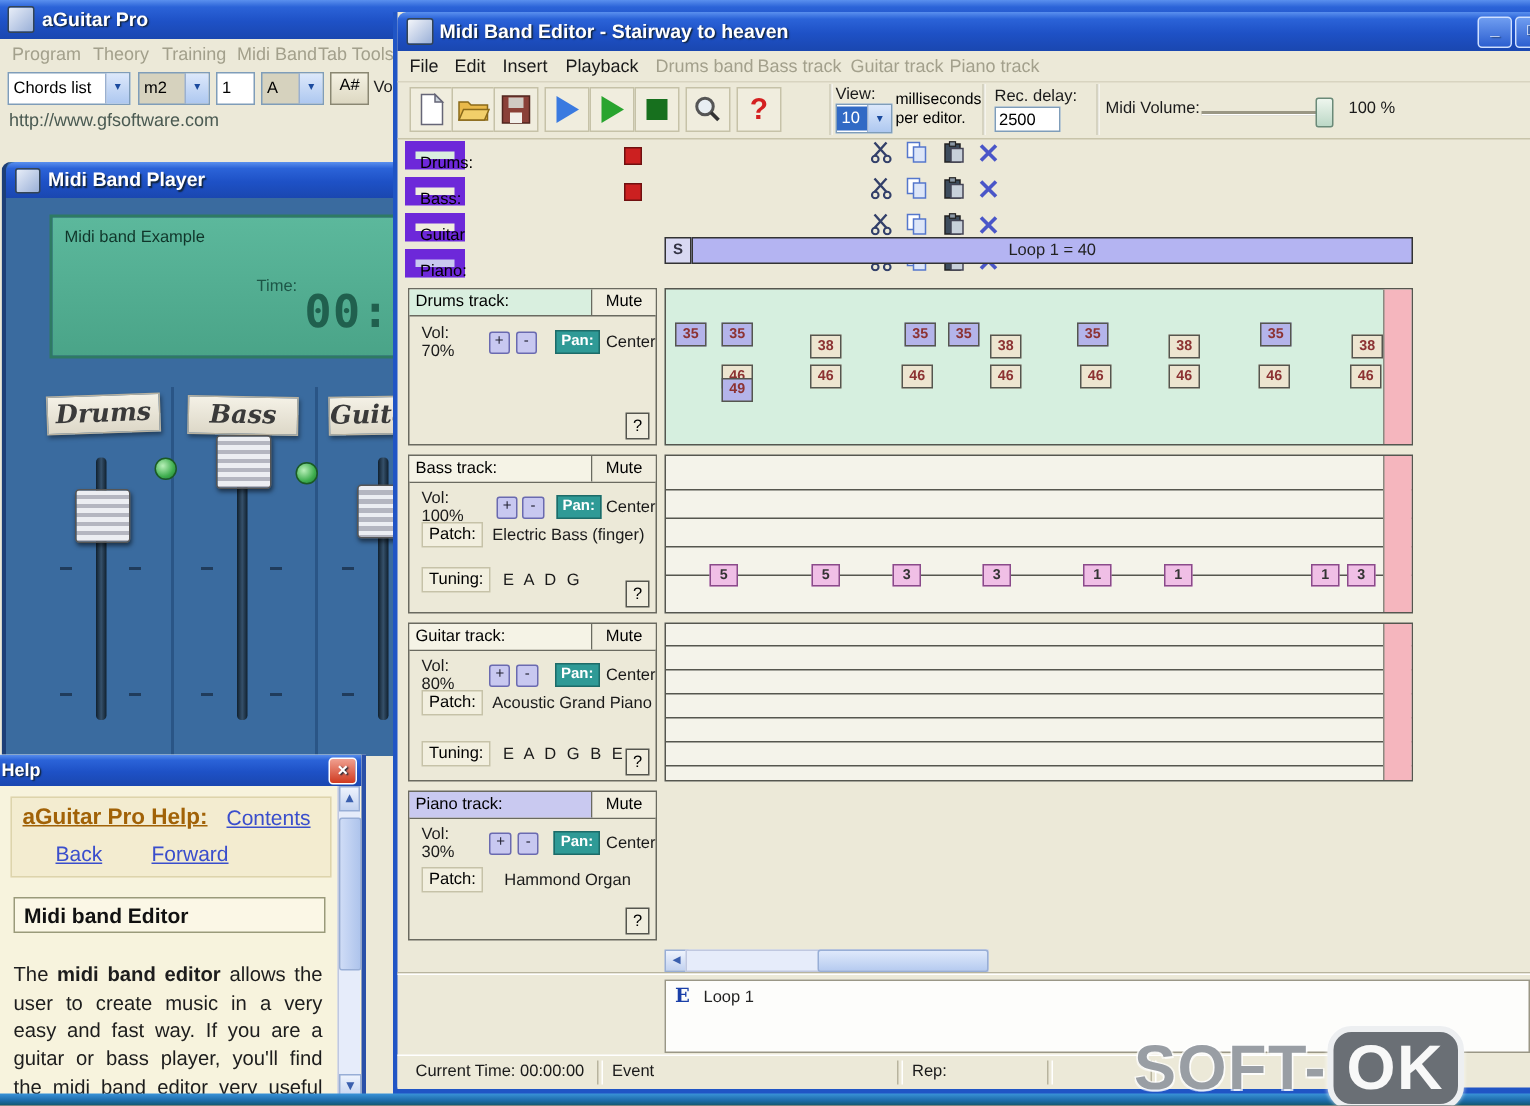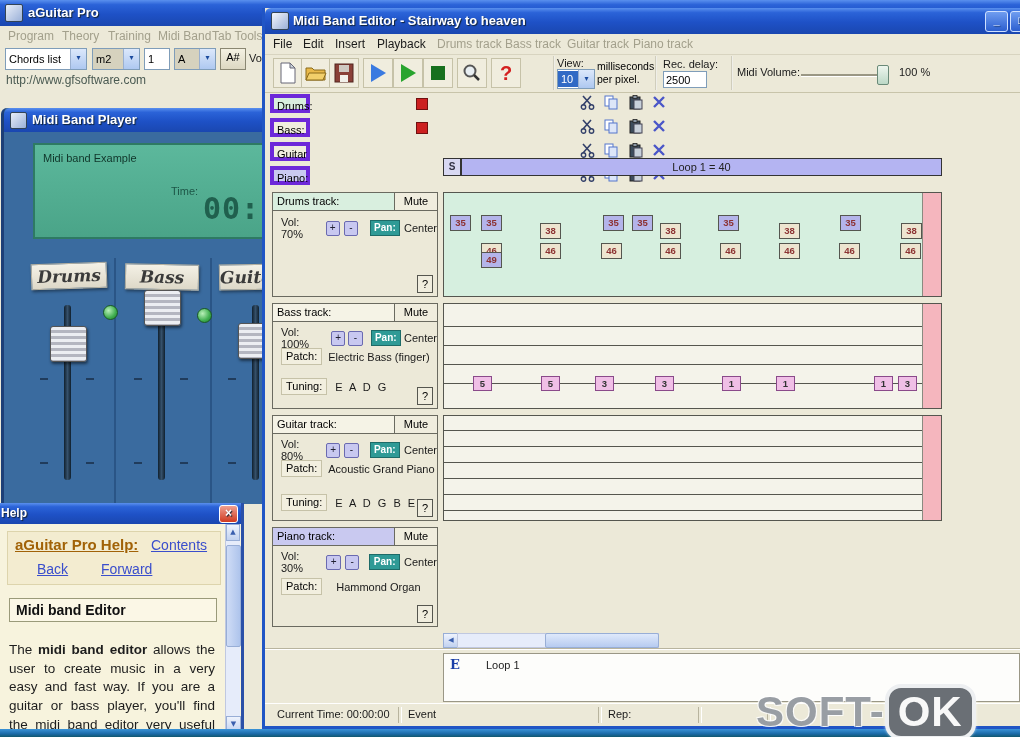--- a/index.html
+++ b/index.html
@@ -40,21 +40,21 @@
   .phead .mute{width:42px;text-align:center;padding-top:2px;background:#f0edde;}
   .pm{width:13px;height:13px;background:#c8c8f0;border:1px solid #6a6ab0;border-radius:2px;font-size:10px;
     line-height:11px;text-align:center;color:#223;}
   .panbtn{width:30px;height:14px;background:#2f9a96;border:1px solid #1d6b68;color:#fff;font-size:10px;
     line-height:13px;text-align:center;font-weight:bold;}
   .flatlbl{background:#f2efdf;border:1px solid #c6c2a8;padding:0 4px;font-size:11px;line-height:15px;}
   .qbtn{position:absolute;right:4px;bottom:3px;width:14px;height:16px;border:1px solid #55564f;
     background:#f0edde;font-size:11px;text-align:center;line-height:16px;}
   .rowtxt{font-size:11px;color:#1a1a1a;}
   
-  .striplabel{width:40px;height:19px;border:4px solid #6d28d9;font-size:11px;padding:2px 0 0 3px;box-sizing:border-box;}
+  .striplabel{width:40px;height:19px;border:7px solid #6d28d9;font-size:11px;padding:2px 0 0 3px;box-sizing:border-box;}
   .iconbtn{width:20px;height:18px;display:flex;align-items:center;justify-content:center;}
   
   .menuitem{position:absolute;top:3px;font-size:12px;color:#1a1a1a;}
   .menuitem.dis{color:#a3a08c;}
   
   .hlink{color:#3a4ecc;text-decoration:underline;font-size:14px;}
   
   .tick{position:absolute;width:8px;height:2px;background:#203c5c;}
   .sbdiv{position:absolute;top:3px;bottom:3px;width:2px;border-left:1px solid #b8b49e;border-right:1px solid #fff;}
   .led{width:13px;height:13px;border-radius:50%;background:radial-gradient(circle at 35% 35%,#b8f0b8,#3fae4f 60%,#1e7a2e);border:1px solid #1a5a24;}
@@ -179,21 +179,21 @@
       <span class="abs" style="left:28px;top:5px;">Midi Band Editor - Stairway to heaven</span>
       <span class="abs winbtn" style="left:720px;top:3px;">_</span>
       <span class="abs winbtn" style="left:745px;top:3px;">□</span>
     </div>
 
     <div class="abs" style="left:0;top:26px;width:755px;height:20px;border-bottom:1px solid #d8d4c0;">
       <span class="menuitem" style="left:8px;">File</span>
       <span class="menuitem" style="left:38px;">Edit</span>
       <span class="menuitem" style="left:70px;">Insert</span>
       <span class="menuitem" style="left:112px;">Playback</span>
-      <span class="menuitem dis" style="left:172px;">Drums track</span>
+      <span class="menuitem dis" style="left:172px;">Drums band</span>
       <span class="menuitem dis" style="left:240px;">Bass track</span>
       <span class="menuitem dis" style="left:302px;">Guitar track</span>
       <span class="menuitem dis" style="left:368px;">Piano track</span>
     </div>
 
     <div class="abs" style="left:0;top:46px;width:755px;height:38px;border-bottom:1px solid #c8c4aa;">
       <div class="abs toolbtn" style="left:8px;top:4px;">
         <svg width="18" height="22" viewBox="0 0 18 22">
             <path d="M2 1 h9 l5 5 v15 h-14 z" fill="#fff" stroke="#667"></path>
             <path d="M11 1 l5 5 h-5 z" fill="#ccd4dc" stroke="#667"></path>
@@ -229,21 +229,21 @@
       </div>
       <div class="abs toolbtn" style="left:226px;top:4px;">
         <span style="color:#d42020;font-size:20px;font-weight:bold;">?</span>
       </div>
       <div class="abs sep" style="left:288px;top:2px;height:34px;"></div>
       <span class="abs rowtxt" style="left:292px;top:3px;">View:</span>
       <div class="abs combo" style="left:292px;top:15px;width:36px;height:18px;">
         <span class="val" style="background:#316ac5;color:#fff;">10</span>
         <span class="arrow">▾</span>
       </div>
-      <span class="abs" style="left:332px;top:6px;width:62px;font-size:10.5px;line-height:1.25;">milliseconds per pixel.</span>
+      <span class="abs" style="left:332px;top:6px;width:62px;font-size:10.5px;line-height:1.25;">milliseconds per editor.</span>
       <div class="abs sep" style="left:390px;top:2px;height:34px;"></div>
       <span class="abs rowtxt" style="left:398px;top:4px;">Rec. delay:</span>
       <input class="abs" style="left: 398px; top: 17px; width: 38px; height: 15px; border: 1px solid rgb(127, 157, 185); font-size: 11px; font-family: &quot;Liberation Sans&quot;, sans-serif; padding: 0px 2px;" value="2500">
       <div class="abs sep" style="left:466px;top:2px;height:34px;"></div>
       <span class="abs rowtxt" style="left:472px;top:12px;">Midi Volume:</span>
       <div class="abs" style="left:536px;top:20px;width:86px;height:2px;background:#9a9784;border-bottom:1px solid #fff;"></div>
       <div class="abs" style="left:612px;top:11px;width:10px;height:18px;background:linear-gradient(180deg,#eef6ee,#bcd8c6);border:1px solid #6a8a78;border-radius:2px;"></div>
       <span class="abs rowtxt" style="left:634px;top:12px;">100 %</span>
     </div>
 
@@ -486,24 +486,24 @@
     </div>
 
     <div class="abs" style="left:178px;top:625px;width:14px;height:13px;background:linear-gradient(180deg,#eef3fd,#c2d2f0);border:1px solid #98aed6;color:#3a5fae;font-size:7px;text-align:center;line-height:12px;font-family:'DejaVu Sans',sans-serif;">◀</div>
     <div class="abs" style="left:192px;top:625px;width:200px;height:13px;background:#e6ecfa;border:1px solid #c0c8e0;"></div>
     <div class="abs" style="left:280px;top:625px;width:112px;height:13px;background:linear-gradient(180deg,#dfe9fb,#b6cbf0);border:1px solid #98aed6;border-radius:2px;"></div>
 
     <div class="abs" style="left:0;top:640px;width:755px;height:0;border-top:1px solid #b8b49e;border-bottom:1px solid #fff;"></div>
 
     <div class="abs" style="left:178px;top:645px;width:575px;height:47px;background:#fdfdfb;border:1px solid #9a9786;">
       <span style="position:absolute;left:6px;top:3px;color:#1a3fa8;font-weight:bold;font-size:13px;font-family:'DejaVu Serif',serif;">E</span>
-      <span style="position:absolute;left:42px;top:5px;font-size:11px;color:#222;">Loop 1</span>
-    </div>
-
-    <div class="abs" style="left:0;top:695px;width:755px;height:22px;background:#ece9d8;border-top:1px solid #fff;">
+      <span style="position:absolute;left:25px;top:5px;font-size:11px;color:#222;">Loop 1</span>
+    </div>
+
+    <div class="abs" style="left:0;top:695px;width:624px;height:22px;background:#ece9d8;border-top:1px solid #fff;">
       <span class="abs rowtxt" style="left:12px;top:4px;">Current Time: 00:00:00</span>
       <div class="sbdiv" style="left:133px;"></div>
       <span class="abs rowtxt" style="left:143px;top:4px;">Event</span>
       <div class="sbdiv" style="left:333px;"></div>
       <span class="abs rowtxt" style="left:343px;top:4px;">Rep:</span>
       <div class="sbdiv" style="left:433px;"></div>
       <div class="sbdiv" style="left:502px;"></div>
     </div>
   </div>
 

